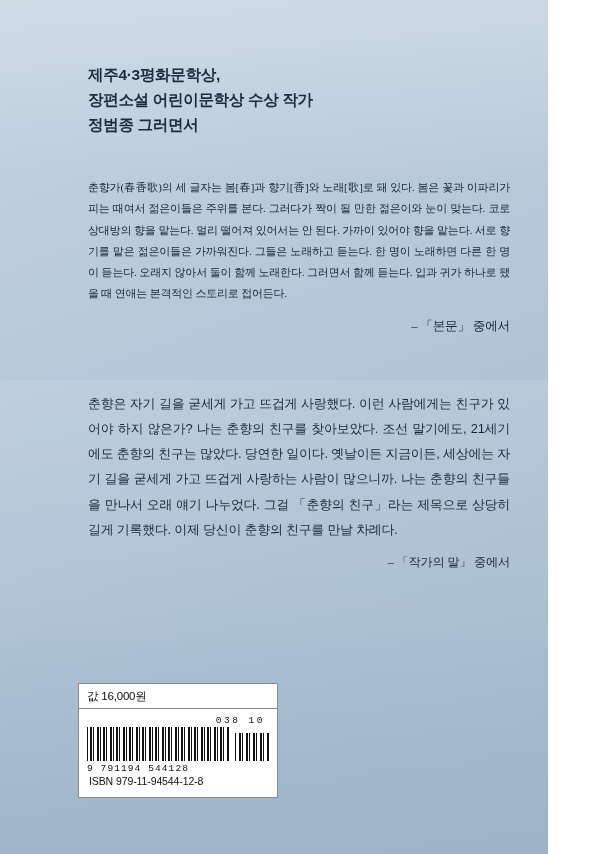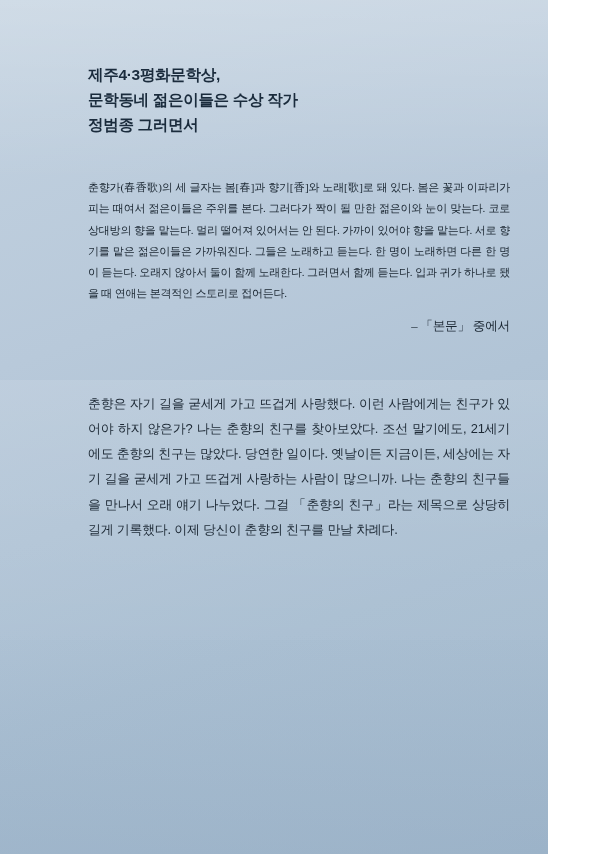--- a/index.html
+++ b/index.html
@@ -185,29 +185,42 @@
 <div class="book-back-cover">
 
   <div class="texture-band band-1"></div>
   <div class="texture-band band-2"></div>
   <div class="texture-band band-3"></div>
 
   <div class="cover-inner">
 
     <div class="award-block">
       <div class="award-line">제주4·3평화문학상,</div>
-      <div class="award-line">문학동네 젊은이들은 수상 작가</div>
+      <div class="award-line">장편소설 어린이문학상 수상 작가</div>
       <div class="award-line">정범종 그러면서</div>
     </div>
 
     <div class="excerpt-block">
       <p class="excerpt-text">춘향가(春香歌)의 세 글자는 봄[春]과 향기[香]와 노래[歌]로 돼 있다. 봄은 꽃과 이파리가 피는 때여서 젊은이들은 주위를 본다. 그러다가 짝이 될 만한 젊은이와 눈이 맞는다. 코로 상대방의 향을 맡는다. 멀리 떨어져 있어서는 안 된다. 가까이 있어야 향을 맡는다. 서로 향기를 맡은 젊은이들은 가까워진다. 그들은 노래하고 듣는다. 한 명이 노래하면 다른 한 명이 듣는다. 오래지 않아서 둘이 함께 노래한다. 그러면서 함께 듣는다. 입과 귀가 하나로 됐을 때 연애는 본격적인 스토리로 접어든다.</p>
       <p class="excerpt-attrib">– 「본문」 중에서</p>
     </div>
 
     <div class="author-note-block">
       <p class="author-note-text">춘향은 자기 길을 굳세게 가고 뜨겁게 사랑했다. 이런 사람에게는 친구가 있어야 하지 않은가? 나는 춘향의 친구를 찾아보았다. 조선 말기에도, 21세기에도 춘향의 친구는 많았다. 당연한 일이다. 옛날이든 지금이든, 세상에는 자기 길을 굳세게 가고 뜨겁게 사랑하는 사람이 많으니까. 나는 춘향의 친구들을 만나서 오래 얘기 나누었다. 그걸 「춘향의 친구」라는 제목으로 상당히 길게 기록했다. 이제 당신이 춘향의 친구를 만날 차례다.</p>
+      <p class="author-note-attrib">– 「작가의 말」 중에서</p>
     </div>
 
   </div>
 
+  <div class="barcode-area">
+    <div class="price-row">값 16,000원</div>
+    <div class="barcode-body">
+      <div class="addon-row">038 10</div>
+      <div class="bars-wrap">
+        <div class="bars bars-main"></div>
+        <div class="bars-addon"></div>
+      </div>
+      <div class="ean-digits">9 791194 544128</div>
+      <div class="isbn-row">ISBN 979-11-94544-12-8</div>
+    </div>
+  </div>
 
 </div>
 
 </body></html>

